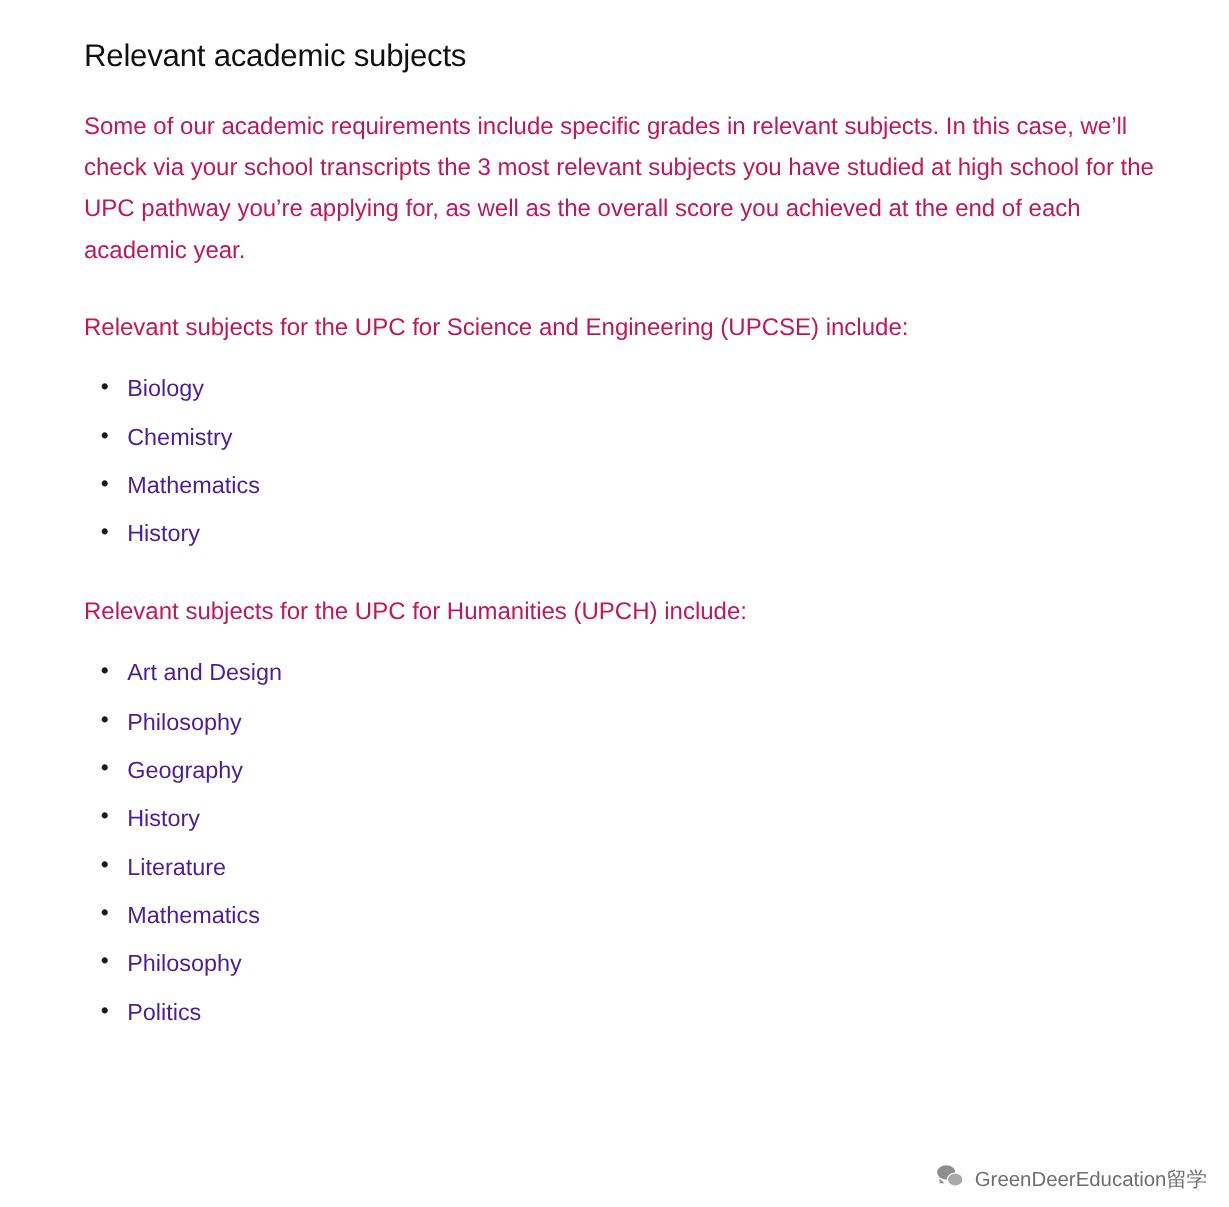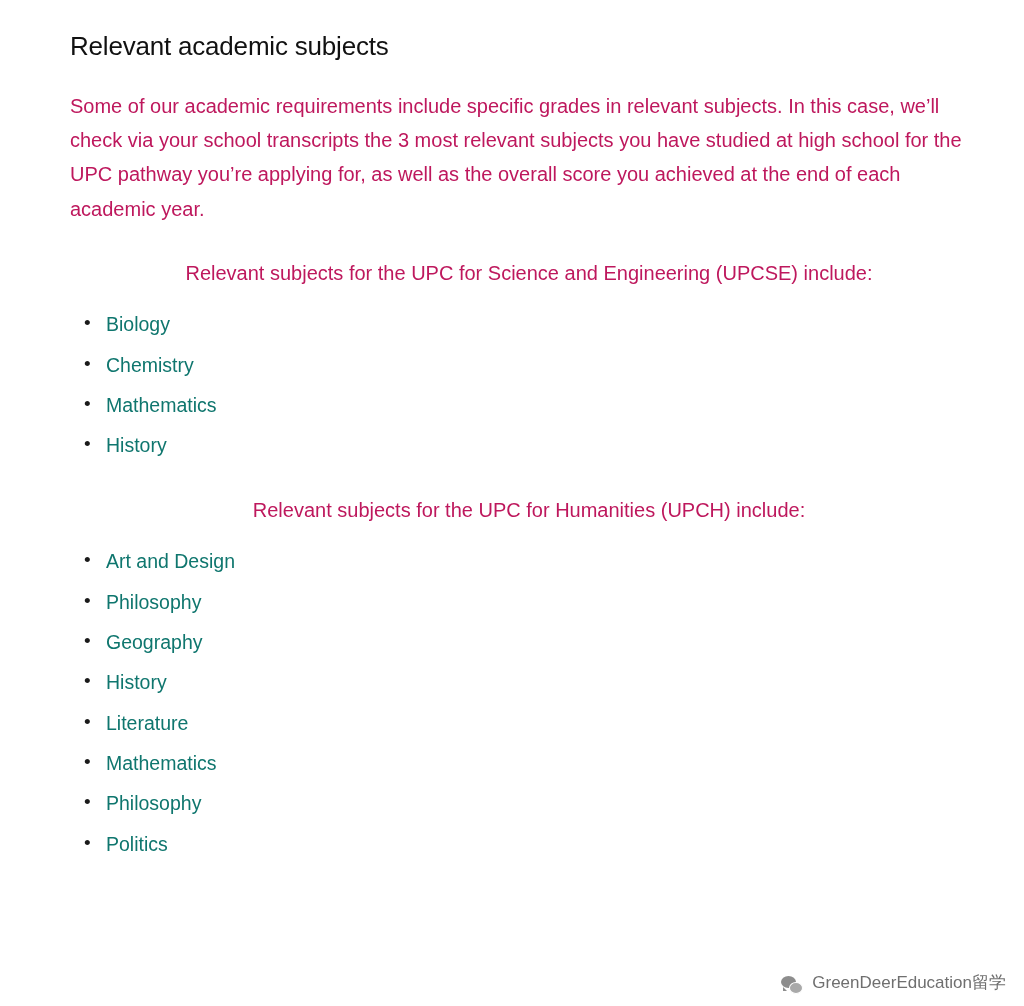--- a/index.html
+++ b/index.html
@@ -29,48 +29,47 @@
   }
   p.para {
     font-size: 20px;
     line-height: 1.72;
     margin: 0 0 30px 0;
     color: #be185d;
     max-width: 930px;
   }
   p.lead-in {
     margin-bottom: 22px;
-    text-align: center;
   }
   ul.subject-list {
     margin: 0 0 34px 0;
     padding-left: 36px;
     list-style: none;
   }
   ul.subject-list li {
     font-size: 19.5px;
     line-height: 1.3;
     margin-bottom: 15px;
     position: relative;
-    color: #0f766e;
+    color: #4c1d95;
   }
   ul.subject-list li::before {
     content: "\2022";
     position: absolute;
     left: -22px;
     top: -1px;
     font-size: 19px;
     color: #1a1a1a;
   }
   .watermark {
     position: absolute;
     right: 18px;
     bottom: 12px;
     display: flex;
-    align-items: flex-end;
+    align-items: flex-start;
     gap: 9px;
     color: #6f6f6f;
     font-size: 17px;
     white-space: nowrap;
   }
   .wechat-icon {
     width: 22px;
     height: 18px;
     display: inline-block;
     position: relative;

